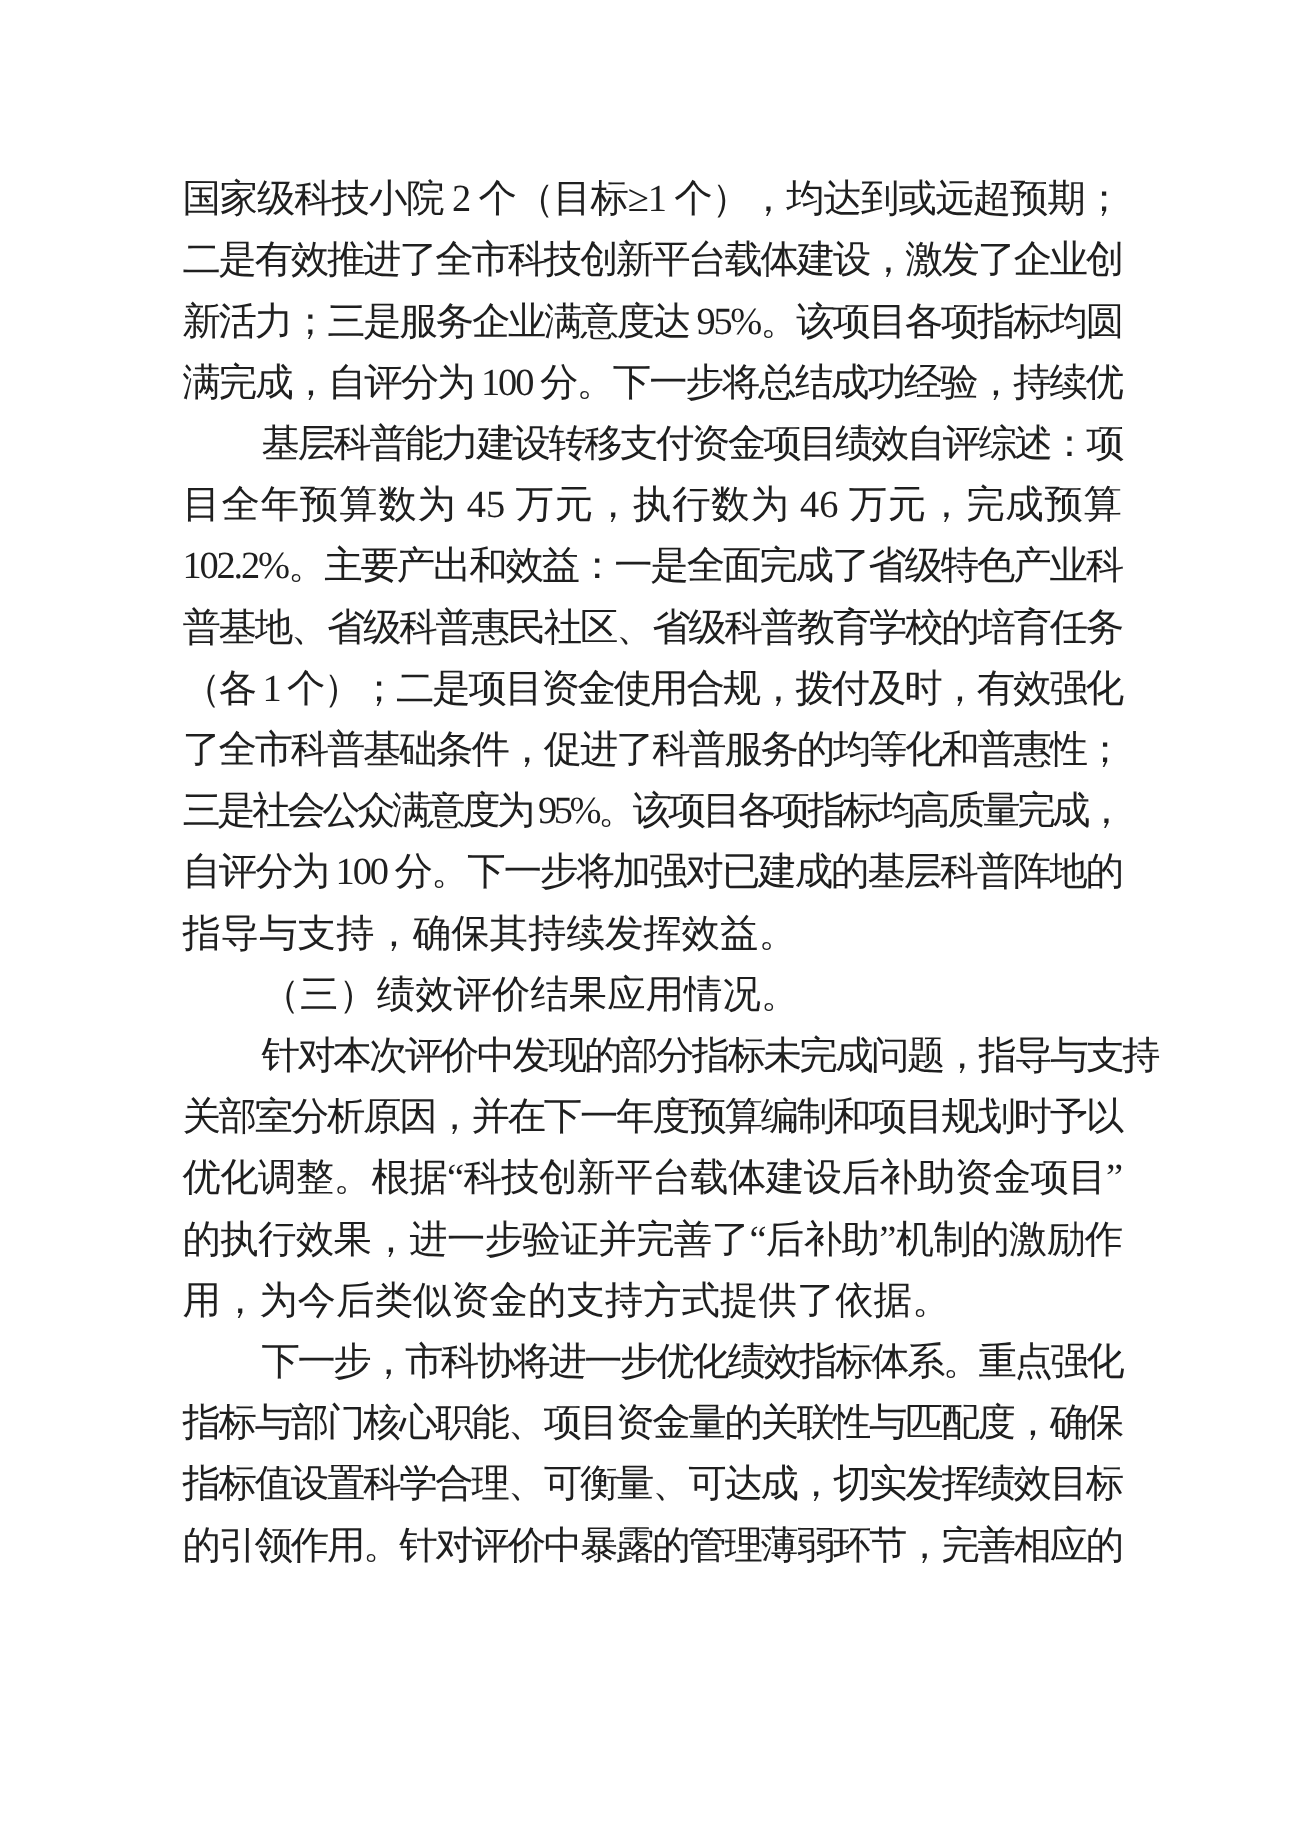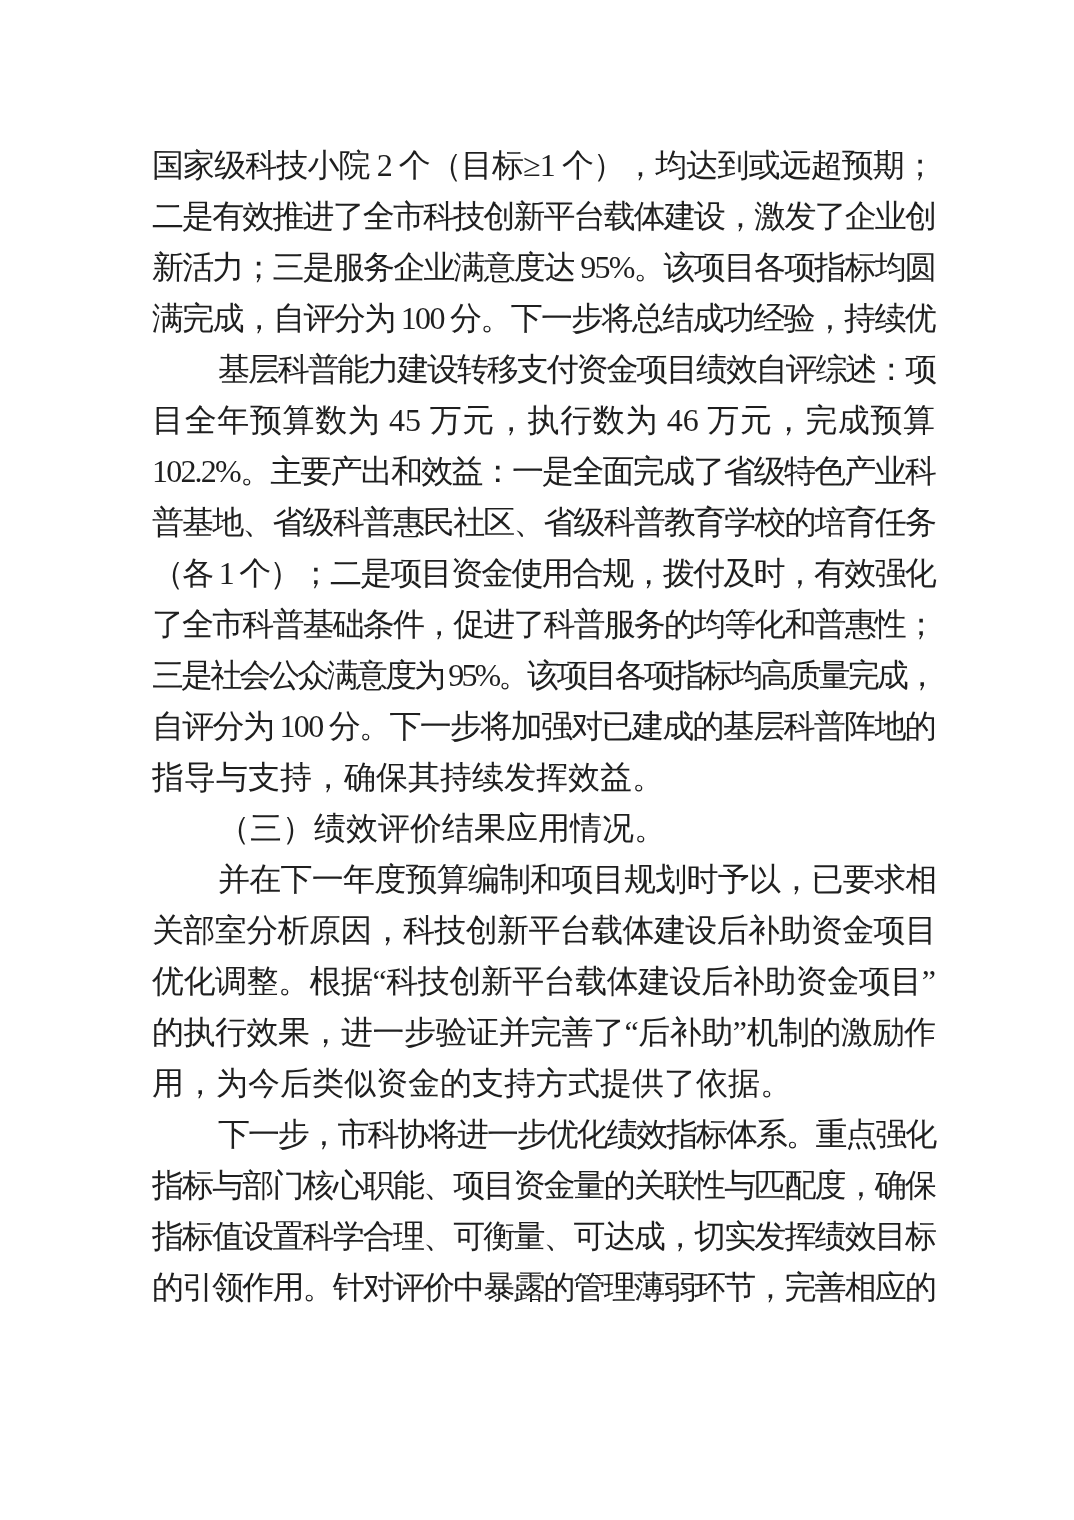--- a/index.html
+++ b/index.html
@@ -83,22 +83,22 @@
       <div class="line fill" style="letter-spacing: -2.89655px;">三是社会公众满意度为 95%。该项目各项指标均高质量完成，</div>
       <div class="line fill" style="letter-spacing: -1.68966px;">自评分为 100 分。下一步将加强对已建成的基层科普阵地的</div>
       <div class="line end">指导与支持，确保其持续发挥效益。</div>
     </div>
 
     <div class="para">
       <div class="line end indent heading-line">（三）绩效评价结果应用情况。</div>
     </div>
 
     <div class="para">
-      <div class="line fill indent" style="letter-spacing: -2.125px;">并在下一年度预算编制和项目规划时予以，已要求相</div>
-      <div class="line fill" style="letter-spacing: -1.88462px;">关部室分析原因，科技创新平台载体建设后补助资金项目</div>
+      <div class="line fill indent" style="letter-spacing: -2.125px;">针对本次评价中发现的部分指标未完成问题，指导与支持</div>
+      <div class="line fill" style="letter-spacing: -1.88462px;">关部室分析原因，并在下一年度预算编制和项目规划时予以</div>
       <div class="line fill" style="letter-spacing: -0.5px;">优化调整。根据“科技创新平台载体建设后补助资金项目”</div>
       <div class="line fill" style="letter-spacing: -0.5px;">的执行效果，进一步验证并完善了“后补助”机制的激励作</div>
       <div class="line end">用，为今后类似资金的支持方式提供了依据。</div>
     </div>
 
     <div class="para">
       <div class="line fill indent" style="letter-spacing: -2.125px;">下一步，市科协将进一步优化绩效指标体系。重点强化</div>
       <div class="line fill" style="letter-spacing: -1.88462px;">指标与部门核心职能、项目资金量的关联性与匹配度，确保</div>
       <div class="line fill" style="letter-spacing: -1.88462px;">指标值设置科学合理、可衡量、可达成，切实发挥绩效目标</div>
       <div class="line fill" style="letter-spacing: -1.88462px;">的引领作用。针对评价中暴露的管理薄弱环节，完善相应的</div>

